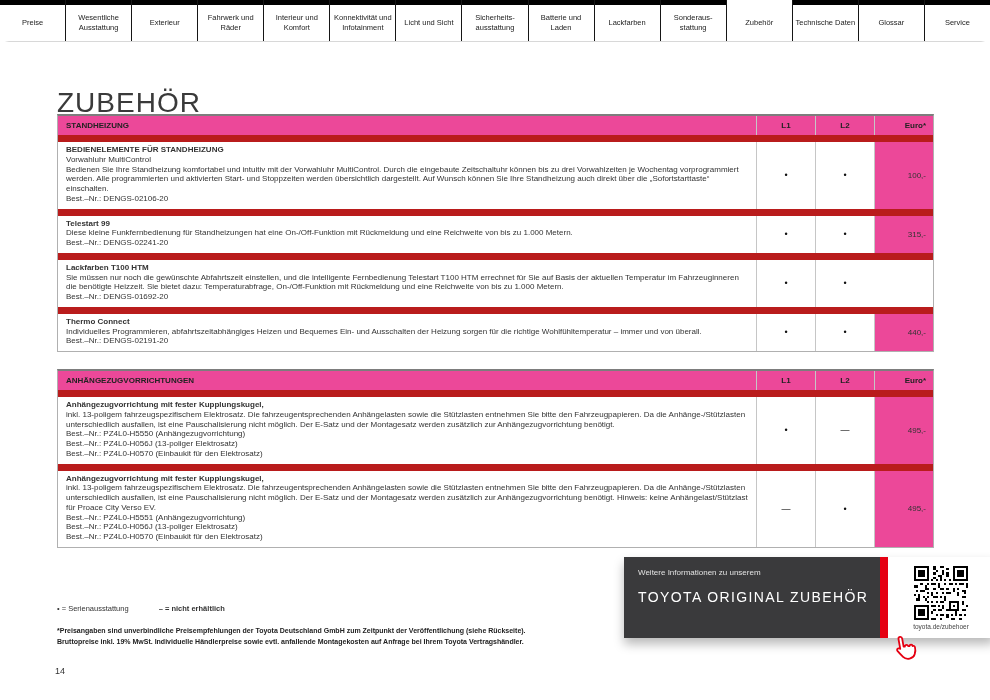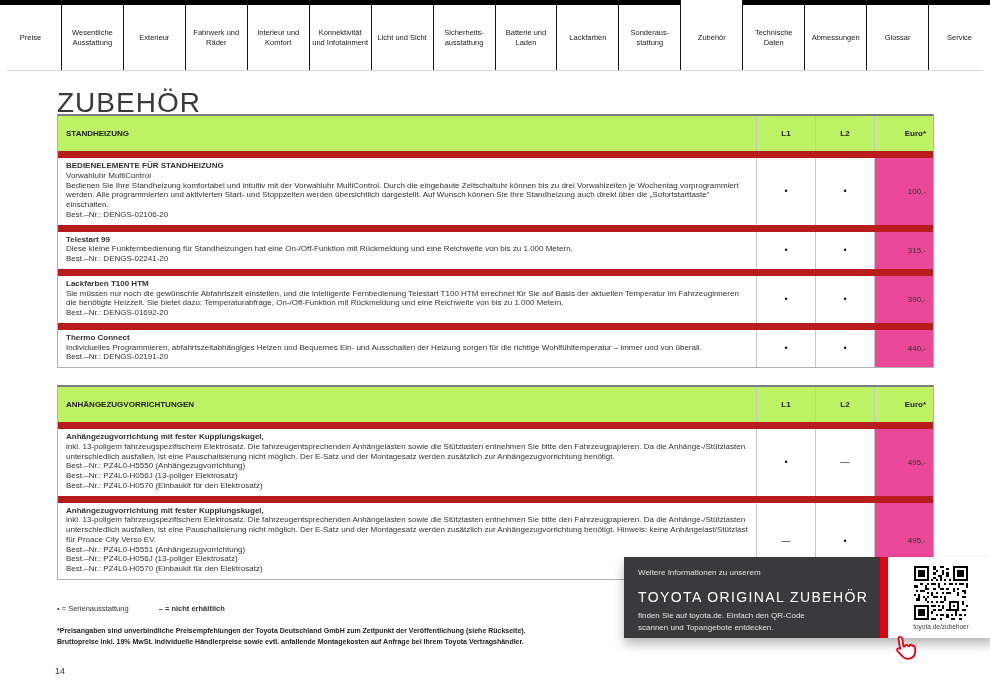--- a/index.html
+++ b/index.html
@@ -1,34 +1,34 @@
 <!DOCTYPE html>
 <html><head>
 <meta charset="utf-8">
 <style>
   html,body{margin:0;padding:0;}
   body{
     width:990px;height:700px;position:relative;overflow:hidden;
     background:#ffffff;font-family:"Liberation Sans", sans-serif;color:#333;
   }
   
-  .tabbar{position:absolute;top:0;left:0;width:990px;height:71px;display:flex;border-bottom:1px solid #d8d8d8;box-sizing:border-box;background:#fff;border-radius:9px;}
+  .tabbar{position:absolute;top:0;left:0;width:990px;height:42px;display:flex;border-bottom:1px solid #d8d8d8;box-sizing:border-box;background:#fff;border-radius:9px;}
   .tab{position:relative;flex:1 1 0;display:flex;align-items:center;justify-content:center;text-align:center;
        padding:9px 2px 4px;box-sizing:border-box;cursor:pointer;background:#fff;}
   .tab + .tab{border-left:1px solid #161616;}
   .tab-topbar{position:absolute;top:0;left:0;right:0;height:5px;background:#000;}
   .tab-label{font-size:7.5px;line-height:1.3;color:#1c1c1c;}
   
   .page-title{position:absolute;left:57px;top:68px;font-size:28px;font-weight:400;letter-spacing:1px;color:#3a3a3a;}
   
   .tables{position:absolute;left:57px;top:114px;width:877px;}
   .tbl{border:1px solid #b0b0b0;border-top:2px solid #7d7d7d;box-sizing:border-box;background:#fff;}
   .tbl + .tbl{margin-top:17px;}
   .grid{display:grid;grid-template-columns:1fr 59px 59px 59px;}
-  .thead{background:#bef264;height:35px;}
+  .thead{background:#ec4899;height:19px;}
   .trow{border-top:7px solid #b91c1c;}
   .c-sep{border-left:1px solid #c6c6c6;box-sizing:border-box;}
   .head-title{display:flex;align-items:center;padding-left:8px;font-size:8px;font-weight:bold;color:#222;}
   .head-col{display:flex;align-items:center;justify-content:center;font-size:8px;font-weight:bold;color:#222;}
   .head-price{display:flex;align-items:center;justify-content:flex-end;padding-right:7px;font-size:8px;font-weight:bold;color:#222;}
   .cell-text{padding:3px 8px 5px;font-size:8px;line-height:1.22;color:#333;box-sizing:border-box;}
   .row-title{font-weight:bold;}
   .row-body{white-space:pre-line;}
   .cell-mark{display:flex;align-items:center;justify-content:center;font-size:9px;color:#111;}
   .cell-price{display:flex;align-items:center;justify-content:flex-end;padding-right:7px;font-size:8px;color:#333;background:#ec4899;}
@@ -99,24 +99,20 @@
     </div>
   <div class="tab active">
       <span class="tab-label">Zubehör</span>
     </div>
   <div class="tab">
       <div class="tab-topbar"></div>
       <span class="tab-label">Technische Daten</span>
     </div>
   <div class="tab">
       <div class="tab-topbar"></div>
-      <span class="tab-label">Abmessungen</span>
-    </div>
-  <div class="tab">
-      <div class="tab-topbar"></div>
       <span class="tab-label">Glossar</span>
     </div>
   <div class="tab">
       <div class="tab-topbar"></div>
       <span class="tab-label">Service</span>
     </div>
 </div>
 
 <h1 class="page-title">ZUBEHÖR</h1>
 
@@ -151,21 +147,20 @@
       <div class="cell-price c-sep">315,-</div>
     </div>
     <div class="grid trow">
       <div class="cell-text">
         <div class="row-title">Lackfarben T100 HTM</div>
         <div class="row-body">Sie müssen nur noch die gewünschte Abfahrtszeit einstellen, und die intelligente Fernbedienung Telestart T100 HTM errechnet für Sie auf Basis der aktuellen Temperatur im Fahrzeuginneren die benötigte Heizzeit. Sie bietet dazu: Temperaturabfrage, On-/Off-Funktion mit Rückmeldung und eine Reichweite von bis zu 1.000 Metern.
 Best.–Nr.: DENGS-01692-20</div>
       </div>
       <div class="cell-mark c-sep">•</div>
       <div class="cell-mark c-sep">•</div>
-      <div class="cell-price c-sep">390,-</div>
     </div>
     <div class="grid trow">
       <div class="cell-text">
         <div class="row-title">Thermo Connect</div>
         <div class="row-body">Individuelles Programmieren, abfahrtszeitabhängiges Heizen und Bequemes Ein- und Ausschalten der Heizung sorgen für die richtige Wohlfühltemperatur – immer und von überall.
 Best.–Nr.: DENGS-02191-20</div>
       </div>
       <div class="cell-mark c-sep">•</div>
       <div class="cell-mark c-sep">•</div>
       <div class="cell-price c-sep">440,-</div>
@@ -214,22 +209,20 @@
 
 <div class="footnote">*Preisangaben sind unverbindliche Preisempfehlungen der Toyota Deutschland GmbH zum Zeitpunkt der Veröffentlichung (siehe Rückseite).
 Bruttopreise inkl. 19% MwSt. Individuelle Händlerpreise sowie evtl. anfallende Montagekosten auf Anfrage bei Ihrem Toyota Vertragshändler.</div>
 
 <div class="page-number">14</div>
 
 <div class="banner">
   <div class="banner-dark">
     <div class="banner-intro">Weitere Informationen zu unserem</div>
     <div class="banner-title">TOYOTA ORIGINAL ZUBEHÖR</div>
-    <div class="banner-body">finden Sie auf toyota.de. Einfach den QR-Code
-scannen und Topangebote entdecken.</div>
   </div>
   <div class="banner-red"></div>
   <div class="banner-qr">
     <svg viewBox="0 0 25 25" width="54" height="54" shape-rendering="crispEdges">
       <rect width="25" height="25" fill="#fff"></rect>
       <g fill="#000">
         <rect x="0" y="0" width="7" height="7"></rect>
           <rect x="18" y="0" width="7" height="7"></rect>
           <rect x="0" y="18" width="7" height="7"></rect>
       </g>

